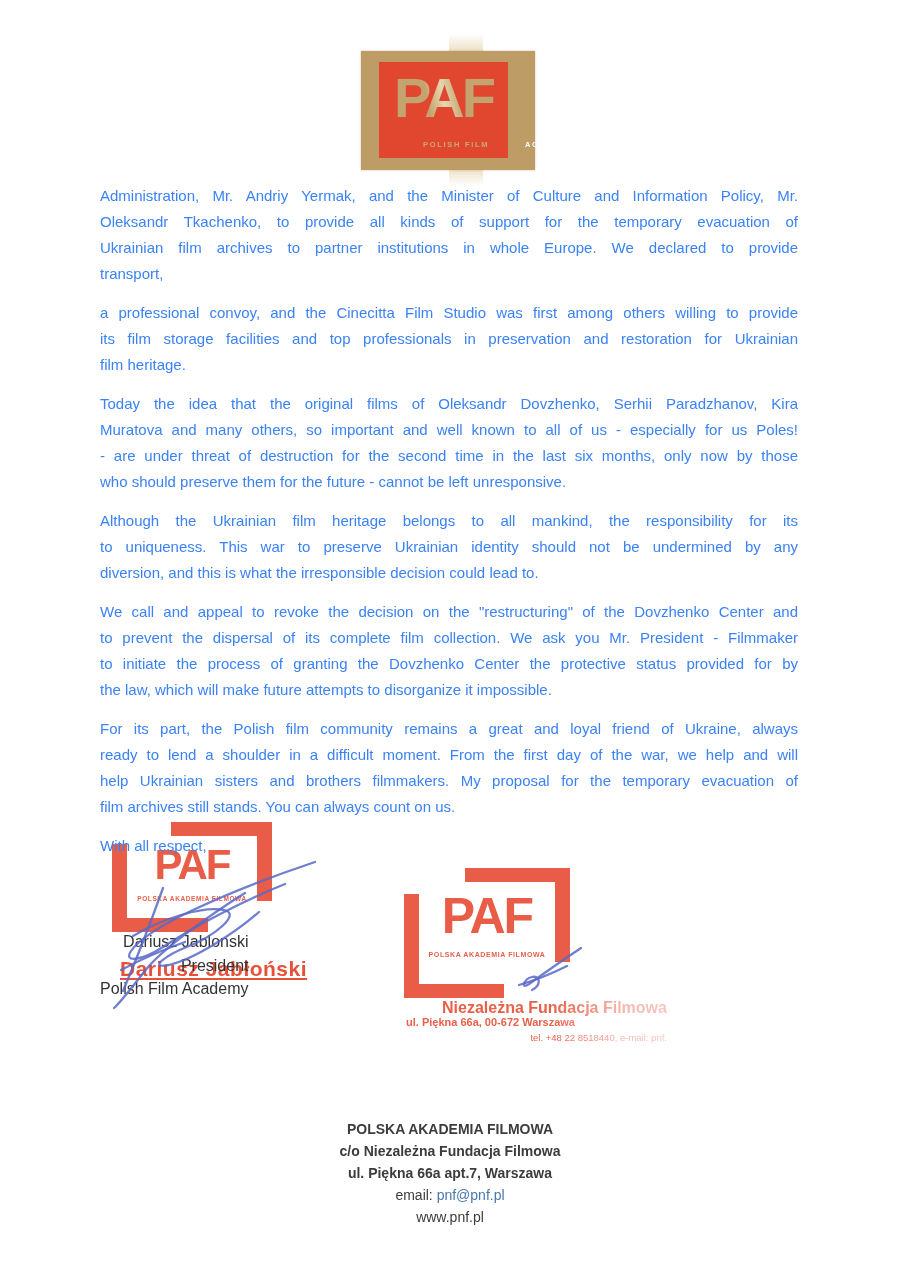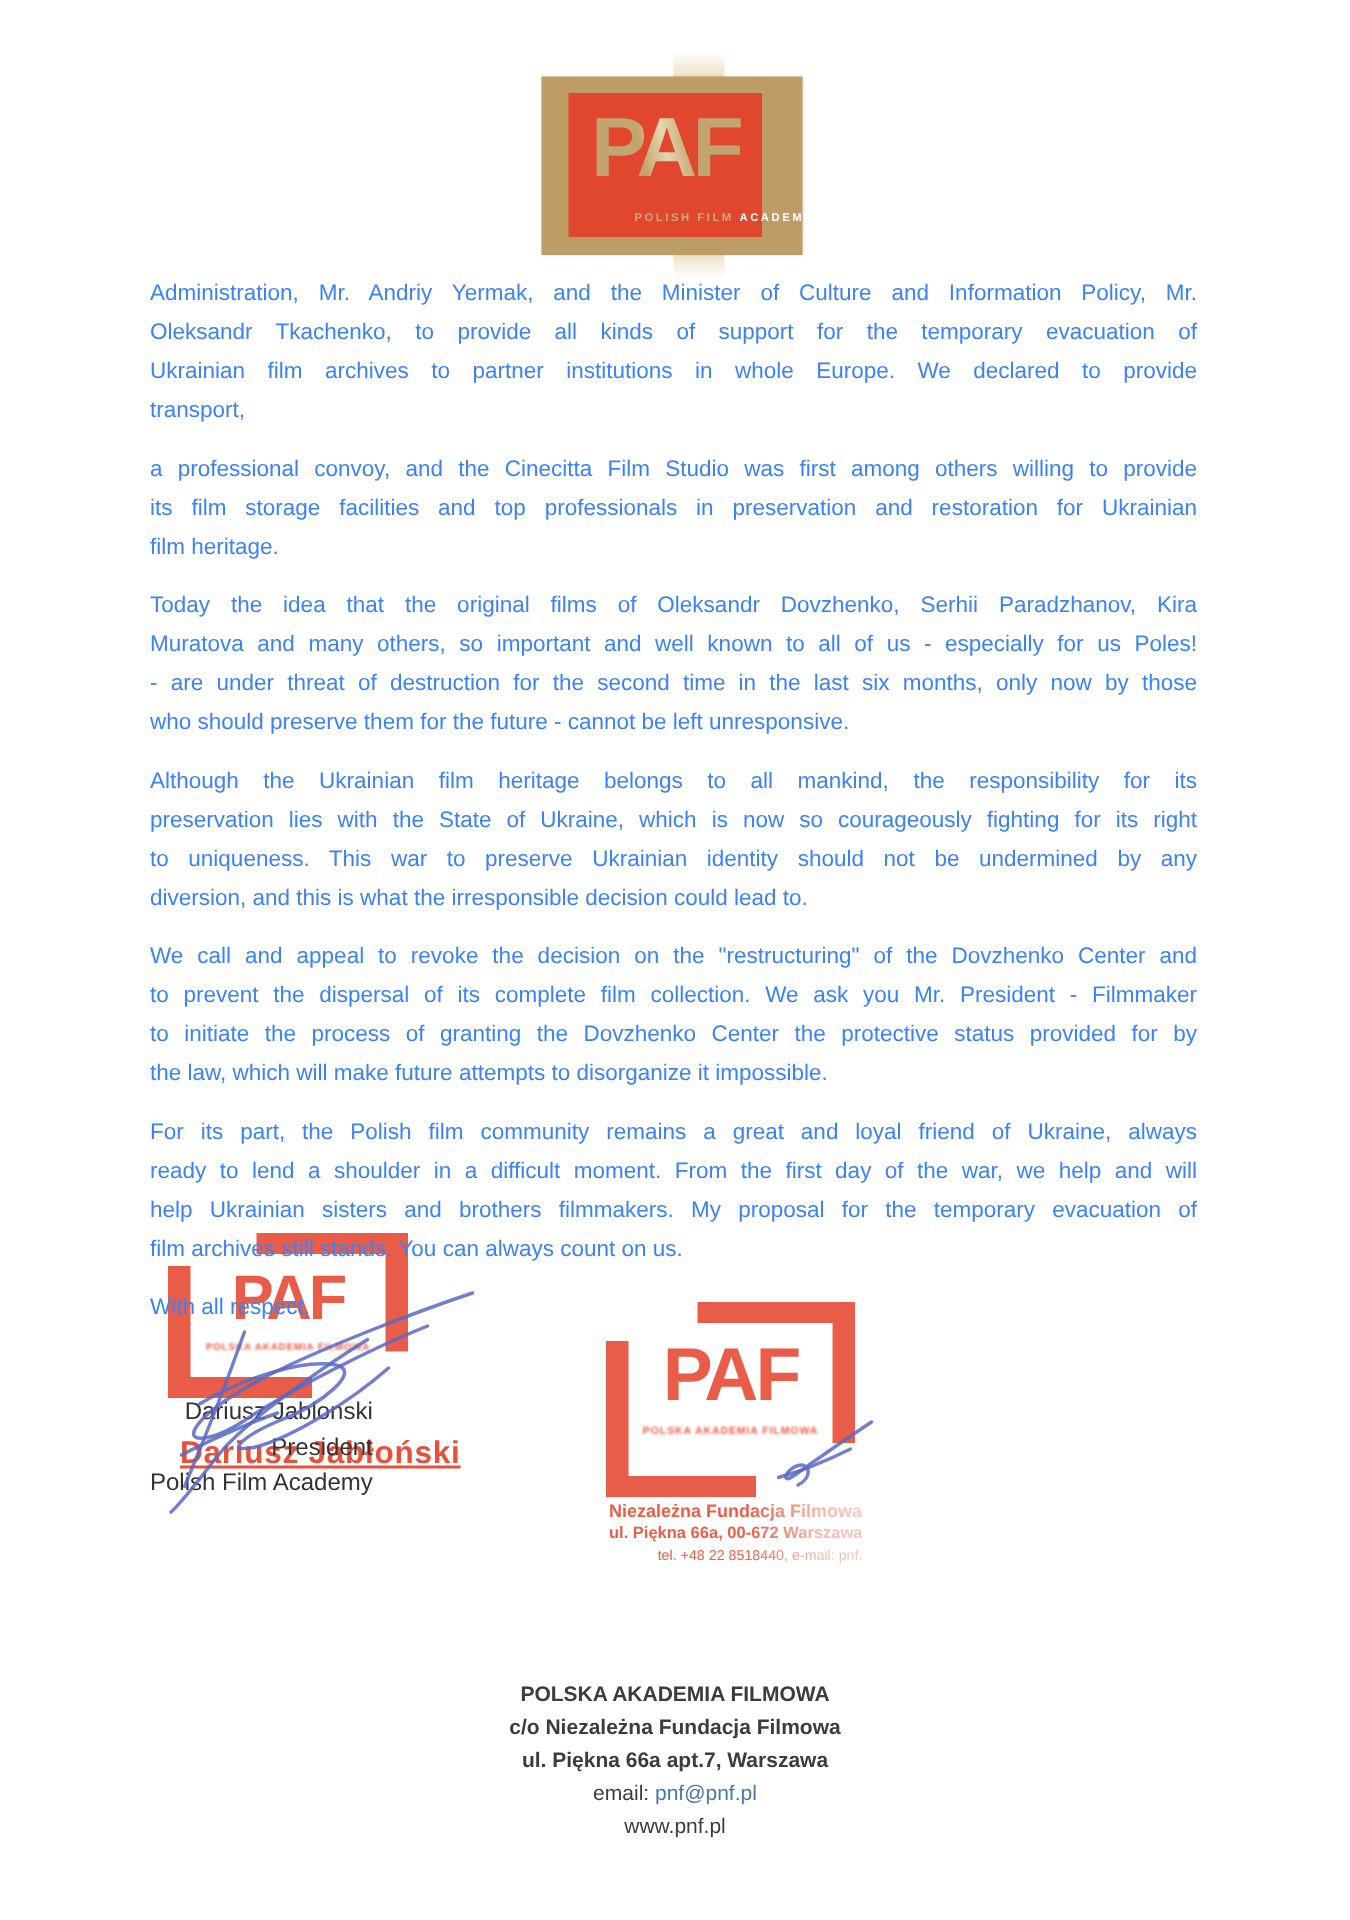--- a/index.html
+++ b/index.html
@@ -13,21 +13,21 @@
   .logo-gold{position:absolute;left:361px;top:51px;width:174px;height:119px;background:#bd9c66;
     box-shadow:0 0 2px rgba(160,130,80,.5);}
   .logo-red{position:absolute;left:18px;top:11px;right:27px;bottom:12px;background:#e0472e;}
   .logo-paf{position:absolute;left:0;right:0;top:8px;text-align:center;
     font-size:56px;font-weight:800;letter-spacing:-3px;line-height:1;
     background:linear-gradient(78deg,#c3a36e 38%,#e6d6ae 50%,#c3a36e 63%);
     -webkit-background-clip:text;background-clip:text;color:transparent;}
   .logo-tagline{position:absolute;left:0;right:0;bottom:9px;text-align:center;
     font-size:7.5px;font-weight:700;letter-spacing:1.7px;white-space:nowrap;}
   .logo-tagline .t-gold{color:#c9aa76;padding-left:44px;}
-  .logo-tagline .t-white{color:#ffffff;}
+  .logo-tagline .t-white{color:#ffffff;margin-left:32px;}
 
   
   .letter-body{position:absolute;left:100px;top:183px;width:698px;z-index:2;
     font-size:15px;line-height:26px;color:#3b82f6;}
   .para{margin:0 0 13px 0;}
   .line{text-align:justify;text-align-last:justify;}
   .line.last{text-align-last:left;}
   .closing{margin-top:9px;}
 
   
@@ -49,21 +49,21 @@
   .stamp-right .stamp-sub{font-size:7px;top:64%;}
 
   
   .stamped-name{position:absolute;left:120px;top:957px;z-index:3;mix-blend-mode:multiply;
     font-size:21px;font-weight:700;color:#e8503a;letter-spacing:.5px;filter:blur(.3px);white-space:nowrap;text-decoration:underline;}
 
   
   .foundation{position:absolute;left:406px;top:1000px;z-index:3;color:#e86049;mix-blend-mode:multiply;
     -webkit-mask-image:linear-gradient(to right,#000 55%,rgba(0,0,0,.45) 82%,rgba(0,0,0,.35) 100%);
     mask-image:linear-gradient(to right,#000 55%,rgba(0,0,0,.45) 82%,rgba(0,0,0,.35) 100%);}
-  .foundation .f-name{font-size:12px;font-weight:700;line-height:15px;}
+  .foundation .f-name{font-size:16px;font-weight:700;line-height:15px;margin-left:36px;}
   .foundation .f-addr{font-size:11px;font-weight:700;line-height:15px;}
   .foundation .f-tel{font-size:9.5px;line-height:15px;text-align:right;}
 
   
   .sig-text{position:absolute;left:100px;top:930px;z-index:4;
     font-size:16px;line-height:23.5px;color:#333333;text-align:right;}
 
   
   .sig-svg{position:absolute;z-index:5;}
   .sig-main{left:93px;top:848px;}
@@ -103,21 +103,20 @@
           <div class="line last">film heritage.</div>
         </div>
         <div class="para">
           <div class="line">Today the idea that the original films of Oleksandr Dovzhenko, Serhii Paradzhanov, Kira</div>
           <div class="line">Muratova and many others, so important and well known to all of us - especially for us Poles!</div>
           <div class="line">- are under threat of destruction for the second time in the last six months, only now by those</div>
           <div class="line last">who should preserve them for the future - cannot be left unresponsive.</div>
         </div>
         <div class="para">
           <div class="line">Although the Ukrainian film heritage belongs to all mankind, the responsibility for its</div>
-          <div class="line">preservation lies with the State of Ukraine, which is now so courageously fighting for its right</div>
           <div class="line">to uniqueness. This war to preserve Ukrainian identity should not be undermined by any</div>
           <div class="line last">diversion, and this is what the irresponsible decision could lead to.</div>
         </div>
         <div class="para">
           <div class="line">We call and appeal to revoke the decision on the "restructuring" of the Dovzhenko Center and</div>
           <div class="line">to prevent the dispersal of its complete film collection. We ask you Mr. President - Filmmaker</div>
           <div class="line">to initiate the process of granting the Dovzhenko Center the protective status provided for by</div>
           <div class="line last">the law, which will make future attempts to disorganize it impossible.</div>
         </div>
         <div class="para">

